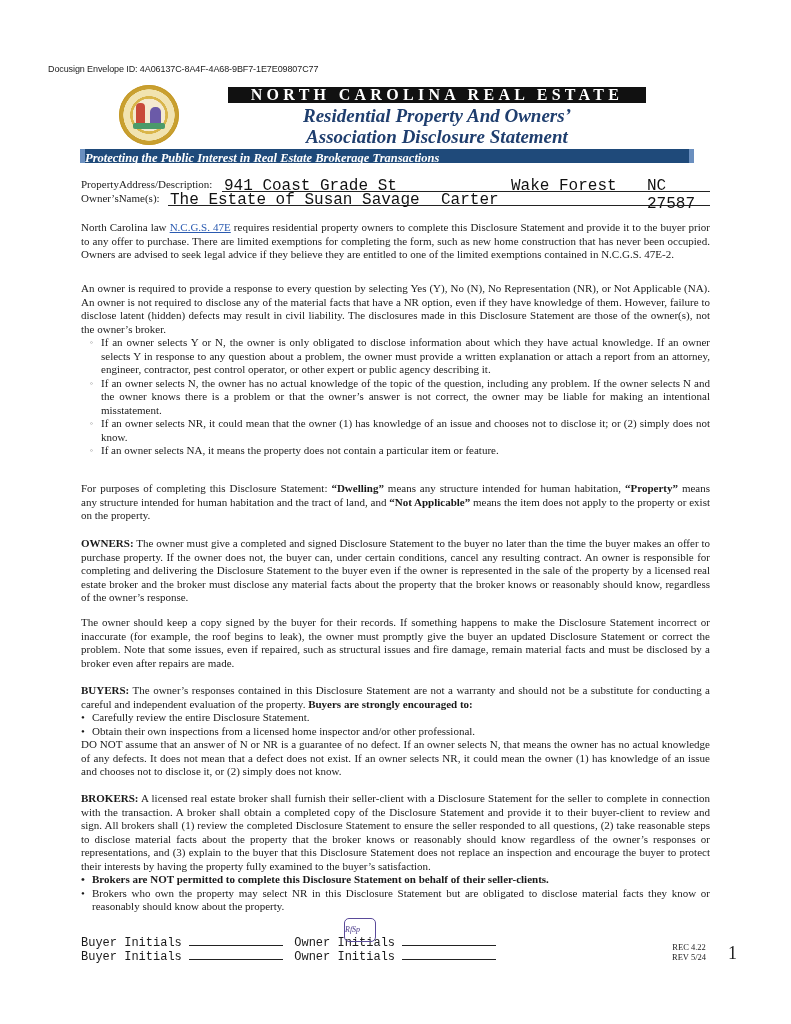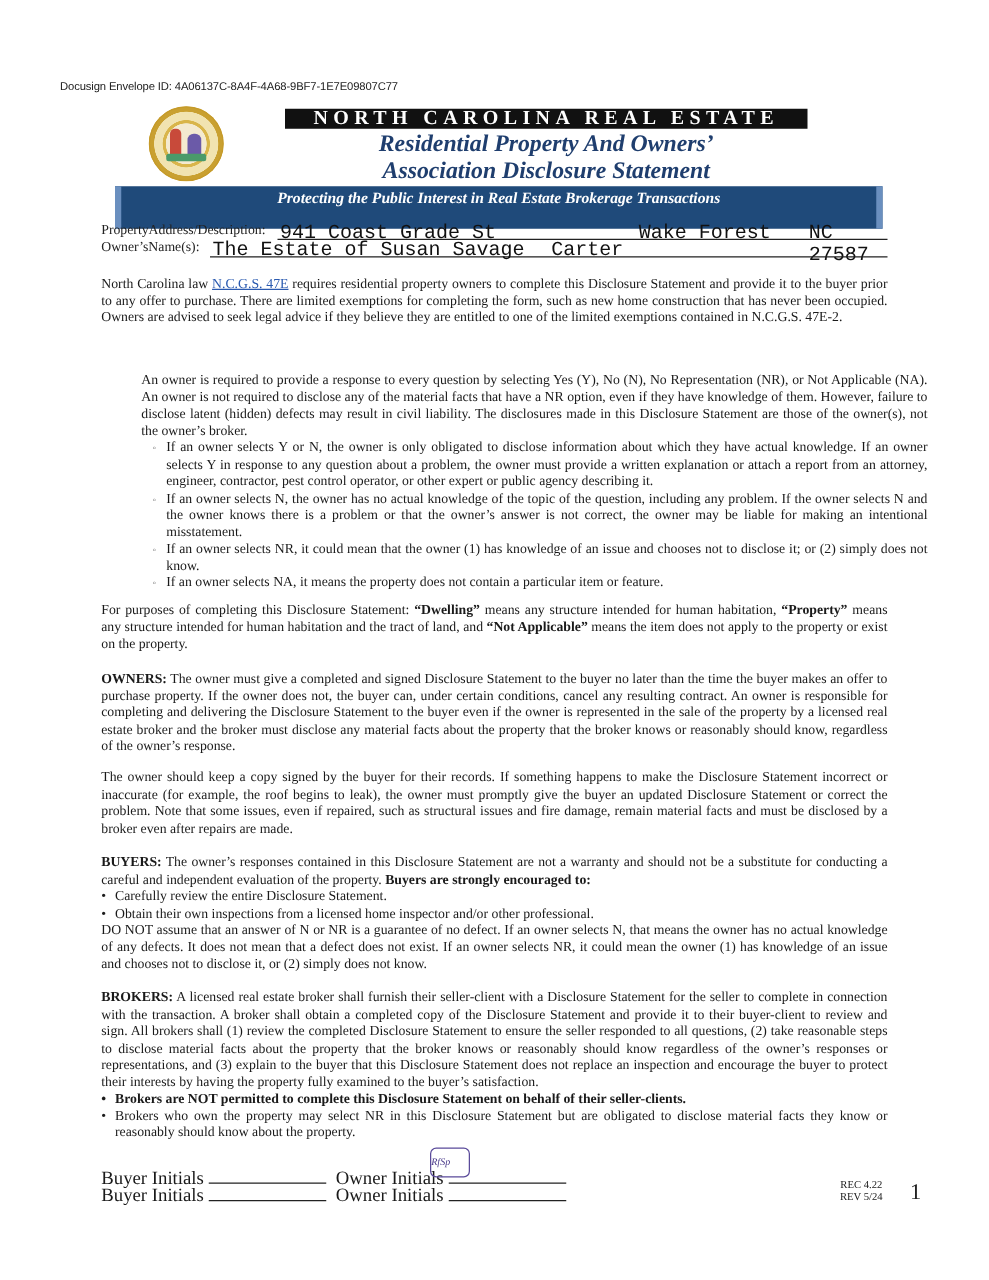--- a/index.html
+++ b/index.html
@@ -9,36 +9,36 @@
           background: radial-gradient(circle at 50% 50%, #f4ead0 0 38%, #d9b54a 39% 44%, #f1e3b0 45% 60%, #c9a030 61% 70%, #e8d28a 71% 100%);
           box-shadow: 0 0 0 1px #c59a2a inset; }
   .seal .fig1 { position: absolute; left: 17px; top: 18px; width: 9px; height: 22px; background: #c84a3a; border-radius: 4px 4px 2px 2px; }
   .seal .fig2 { position: absolute; left: 31px; top: 22px; width: 11px; height: 18px; background: #6b5aa8; border-radius: 5px 5px 2px 2px; }
   .seal .ground { position: absolute; left: 14px; top: 38px; width: 32px; height: 6px; background: #4a9a6a; border-radius: 2px; }
   .commission { position: absolute; left: 228px; top: 87px; width: 418px; height: 16px; background: #111; color: #fff;
                 font-family: "Liberation Serif", serif; font-size: 16px; letter-spacing: 4.3px; text-align: center; line-height: 16px; font-weight: bold; }
   .title1, .title2 { position: absolute; left: 228px; width: 418px; text-align: center; color: #1f3e6e; font-weight: bold; font-style: italic; font-size: 19px; font-family: "Liberation Serif", serif; }
   .title1 { top: 105px; }
   .title2 { top: 126px; }
-  .banner { position: absolute; left: 92px; top: 149px; width: 614px; height: 34px; background: #1f4a7a; color: #fff; text-align: center;
+  .banner { position: absolute; left: 80px; top: 149px; width: 614px; height: 14px; background: #1f4a7a; color: #fff; 
             font-style: italic; font-weight: bold; font-size: 12.5px; line-height: 18px; border-left: 5px solid #6a8fbf; border-right: 5px solid #6a8fbf; box-sizing: border-box; }
   .field-row { position: absolute; left: 81px; width: 629px; height: 13px; font-size: 11px; }
   .field-row .lbl { position: absolute; left: 0; top: 0; color: #222; }
   .field-row .line { position: absolute; bottom: -1px; height: 1px; background: #222; }
   .field-row .val { position: absolute; top: -1px; font-family: "Liberation Mono", monospace; font-size: 16px; color: #111; }
   .row1 { top: 178px; }
   .row2 { top: 192px; }
   .para { position: absolute; left: 81px; width: 629px; font-size: 11px; line-height: 13.5px; text-align: justify; }
   .para b { font-weight: bold; }
   .link { color: #2a5ab0; text-decoration: underline; }
   .sub { padding-left: 20px; position: relative; }
   .sub .dot { position: absolute; left: 9px; top: 0; color: #666; font-size: 8px; }
   .bul { position: relative; padding-left: 11px; }
   .bul .d { position: absolute; left: 0; top: 0; }
-  .initials { position: absolute; left: 81px; font-size: 15px; }
+  .initials { position: absolute; left: 81px; font-size: 12px; font-family: Liberation Mono, monospace; }
   .initials span { display: inline-block; }
   .ul { display: inline-block; border-bottom: 1px solid #222; height: 10px; vertical-align: baseline; }
   .stamp { position: absolute; left: 344px; top: 918px; width: 30px; height: 22px; border: 1px solid #5a4a9a; border-radius: 5px; font-size: 8px; color: #4a3a8a; font-style: italic; line-height: 22px; }
   .rec { position: absolute; left: 672px; top: 942px; font-size: 8.5px; line-height: 10px; color: #222; text-align: center; }
   .pagenum { position: absolute; left: 728px; top: 943px; font-size: 18px; color: #222; }
 </style>
 </head>
 <body>
 
 <div class="envelope">Docusign Envelope ID: 4A06137C-8A4F-4A68-9BF7-1E7E09807C77</div>
@@ -66,21 +66,21 @@
   <span class="lbl">Owner’sName(s):</span>
   <div class="line" style="left:87px; right:0;"></div>
   <span class="val" style="left:89px;">The Estate of Susan Savage</span>
   <span class="val" style="left:360px;">Carter</span>
 </div>
 
 <div class="para" style="top:221px;">
   <span>North Carolina law </span><span class="link">N.C.G.S. 47E</span><span> requires residential property owners to complete this Disclosure Statement and provide it to the buyer prior to any offer to purchase. There are limited exemptions for completing the form, such as new home construction that has never been occupied. Owners are advised to seek legal advice if they believe they are entitled to one of the limited exemptions contained in N.C.G.S. 47E-2.</span>
 </div>
 
-<div class="para" style="top:298px;margin-left:32px;">
+<div class="para" style="top:282px;">
   <div>An owner is required to provide a response to every question by selecting Yes (Y), No (N), No Representation (NR), or Not Applicable (NA). An owner is not required to disclose any of the material facts that have a NR option, even if they have knowledge of them. However, failure to disclose latent (hidden) defects may result in civil liability. The disclosures made in this Disclosure Statement are those of the owner(s), not the owner’s broker.</div>
   <div class="sub"><span class="dot">◦</span><span>If an owner selects Y or N, the owner is only obligated to disclose information about which they have actual knowledge. If an owner selects Y in response to any question about a problem, the owner must provide a written explanation or attach a report from an attorney, engineer, contractor, pest control operator, or other expert or public agency describing it.</span></div>
   <div class="sub"><span class="dot">◦</span><span>If an owner selects N, the owner has no actual knowledge of the topic of the question, including any problem. If the owner selects N and the owner knows there is a problem or that the owner’s answer is not correct, the owner may be liable for making an intentional misstatement.</span></div>
   <div class="sub"><span class="dot">◦</span><span>If an owner selects NR, it could mean that the owner (1) has knowledge of an issue and chooses not to disclose it; or (2) simply does not know.</span></div>
   <div class="sub"><span class="dot">◦</span><span>If an owner selects NA, it means the property does not contain a particular item or feature.</span></div>
 </div>
 
 <div class="para" style="top:482px;">
   <span>For purposes of completing this Disclosure Statement: </span><b>“Dwelling”</b><span> means any structure intended for human habitation, </span><b>“Property”</b><span> means any structure intended for human habitation and the tract of land, and </span><b>“Not Applicable”</b><span> means the item does not apply to the property or exist on the property.</span>
 </div>

